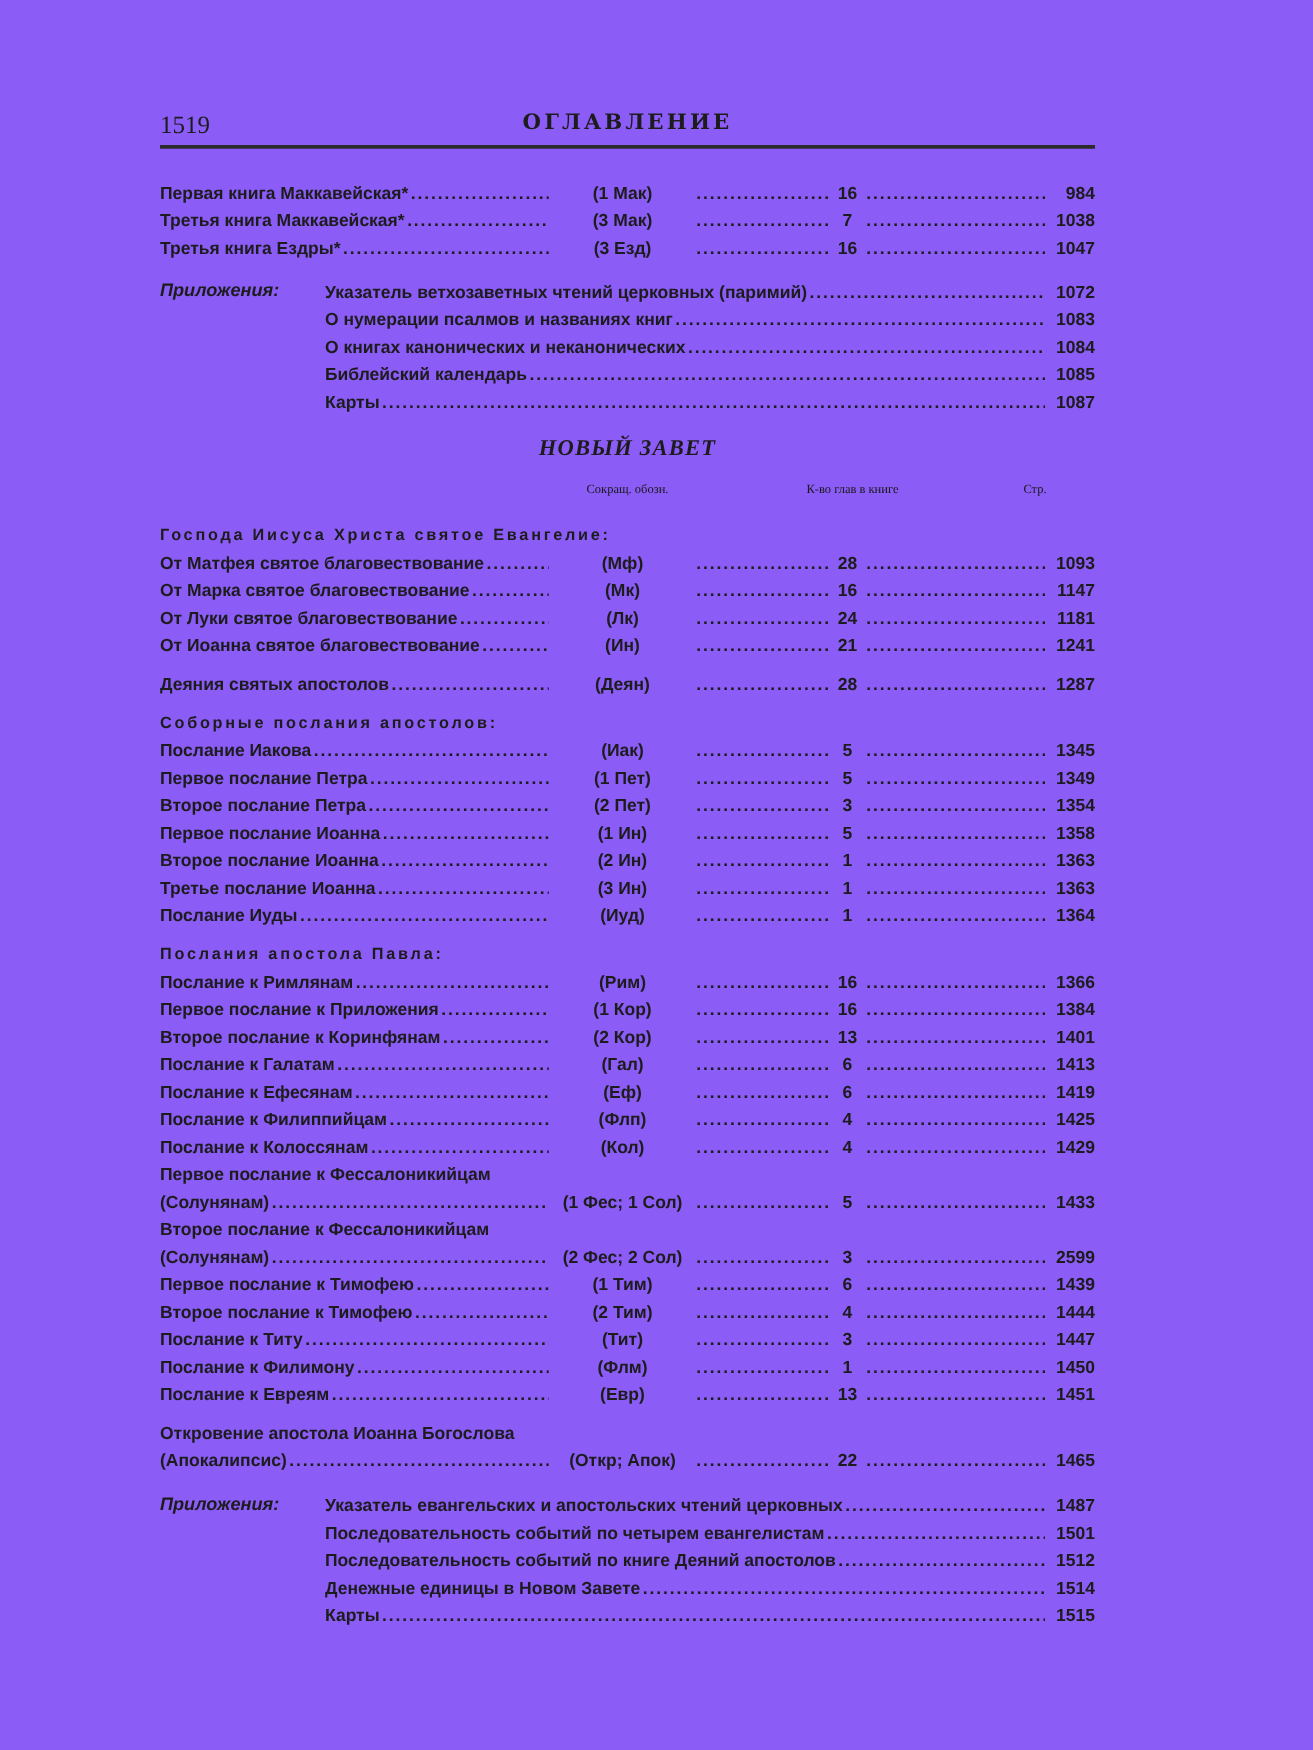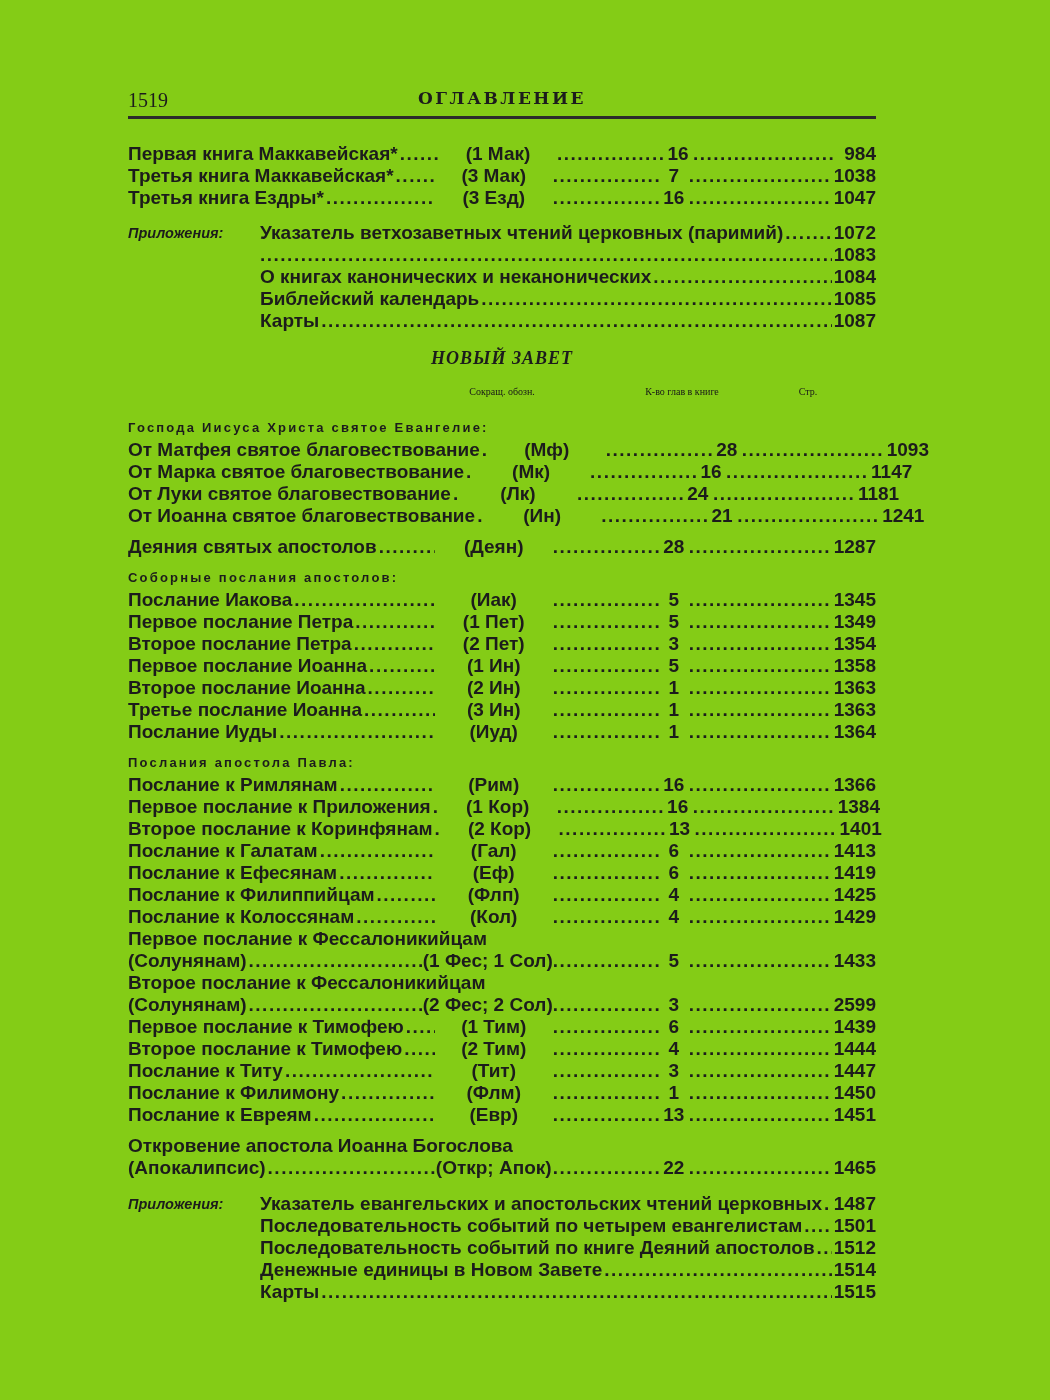--- a/index.html
+++ b/index.html
@@ -2,41 +2,41 @@
 <html lang="ru"><head>
 <meta charset="utf-8">
 <style>
   html,body{margin:0;padding:0;background:#ffffff;}
   body{
     width:1050px;height:1400px;overflow:hidden;
     font-family:"Liberation Sans",sans-serif;color:#1c1c1c;
   }
   .page{
     box-sizing:border-box;width:1050px;height:1400px;
-    padding:86px 174px 0 128px;background:#84cc16;
+    padding:86px 174px 0 128px;background:#8b5cf6;
   }
   
   .page-header{
     position:relative;border-bottom:3px solid #2b2b2b;
     padding-bottom:6px;text-align:center;height:24px;
   }
   .page-num{
     position:absolute;left:0;bottom:4px;
     font-family:"Liberation Serif",serif;font-size:20px;font-weight:normal;
   }
   .page-title{
     display:inline-block;margin:0;
     font-family:"DejaVu Serif",serif;font-weight:bold;font-size:17px;
     letter-spacing:2.5px;line-height:24px;
   }
   
   .rows{margin-top:24px;}
   .row{
     display:flex;align-items:baseline;height:22px;line-height:22px;
-    font-size:19px;font-weight:bold;white-space:nowrap;
+    font-size:14px;font-weight:bold;white-space:nowrap;
   }
   .row.wrap{display:block;}
   .rt{flex:0 0 auto;padding-right:2px;}
   .dots{flex:1 1 auto;overflow:hidden;min-width:6px;}
   .dots::before{
     content:"......................................................................................................................................................................................................................";
     letter-spacing:1.5px;font-weight:bold;
   }
   .dots.l2{flex:0 0 106px;}
   .dots.l3{flex:0 0 143px;}
@@ -55,21 +55,21 @@
     margin:15px 0 0;text-align:center;
     font-family:"Liberation Serif",serif;font-size:18px;font-weight:bold;
     letter-spacing:1px;line-height:22px;font-style:italic;
   }
   .col-headers{
     position:relative;height:22px;margin-top:17px;
     font-family:"Liberation Serif",serif;font-size:10px;color:#181818;
   }
   .ch-abbr{position:absolute;left:374px;transform:translateX(-50%);}
   .ch-chap{position:absolute;left:554px;transform:translateX(-50%);}
-  .ch-page{position:absolute;left:680px;transform:translateX(-50%);}
+  .ch-page{position:absolute;left:700px;transform:translateX(-50%);}
   .sec{margin-top:9px;}
   .sec-heading{
     height:22px;line-height:22px;font-size:13px;font-weight:bold;
     letter-spacing:2.2px;white-space:nowrap;
   }
   .nt-app{margin-top:14px;}
 </style>
 </head>
 <body>
 
@@ -112,20 +112,21 @@
       </div>
     <div class="appendix">
       <span class="app-label">Приложения:</span>
       <div class="app-items" id="ot-app-items">
           <div class="row">
             <span class="rt">Указатель ветхозаветных чтений церковных (паримий)</span>
             <span class="dots"></span>
             <span class="c-page">1072</span>
           </div>
           <div class="row">
+            <span class="rt">О нумерации псалмов и названиях книг</span>
             <span class="dots"></span>
             <span class="c-page">1083</span>
           </div>
           <div class="row">
             <span class="rt">О книгах канонических и неканонических</span>
             <span class="dots"></span>
             <span class="c-page">1084</span>
           </div>
           <div class="row">
             <span class="rt">Библейский календарь</span>

